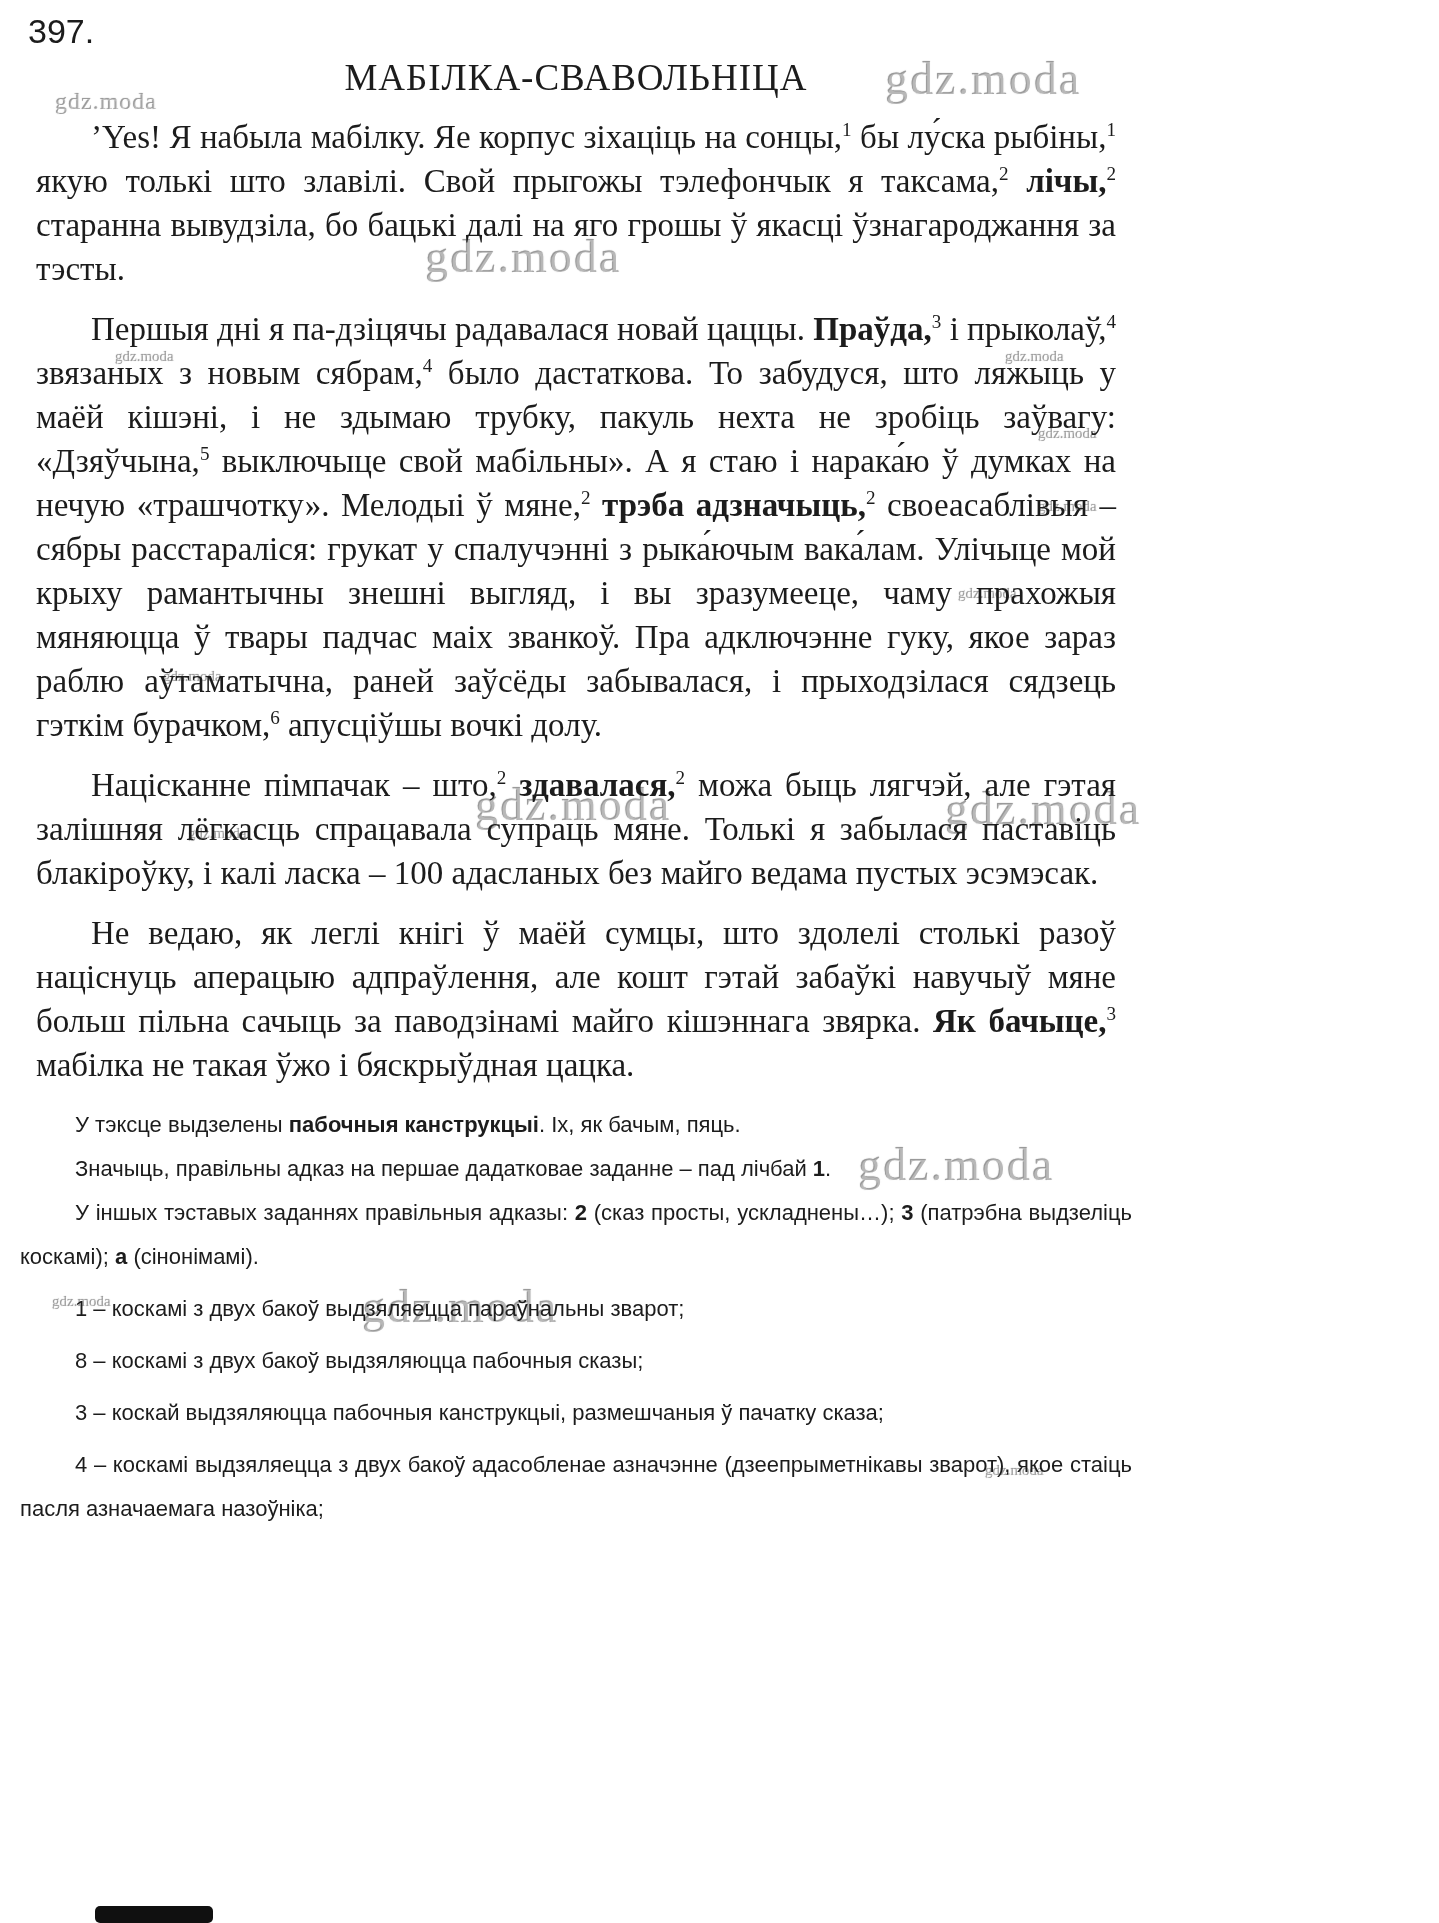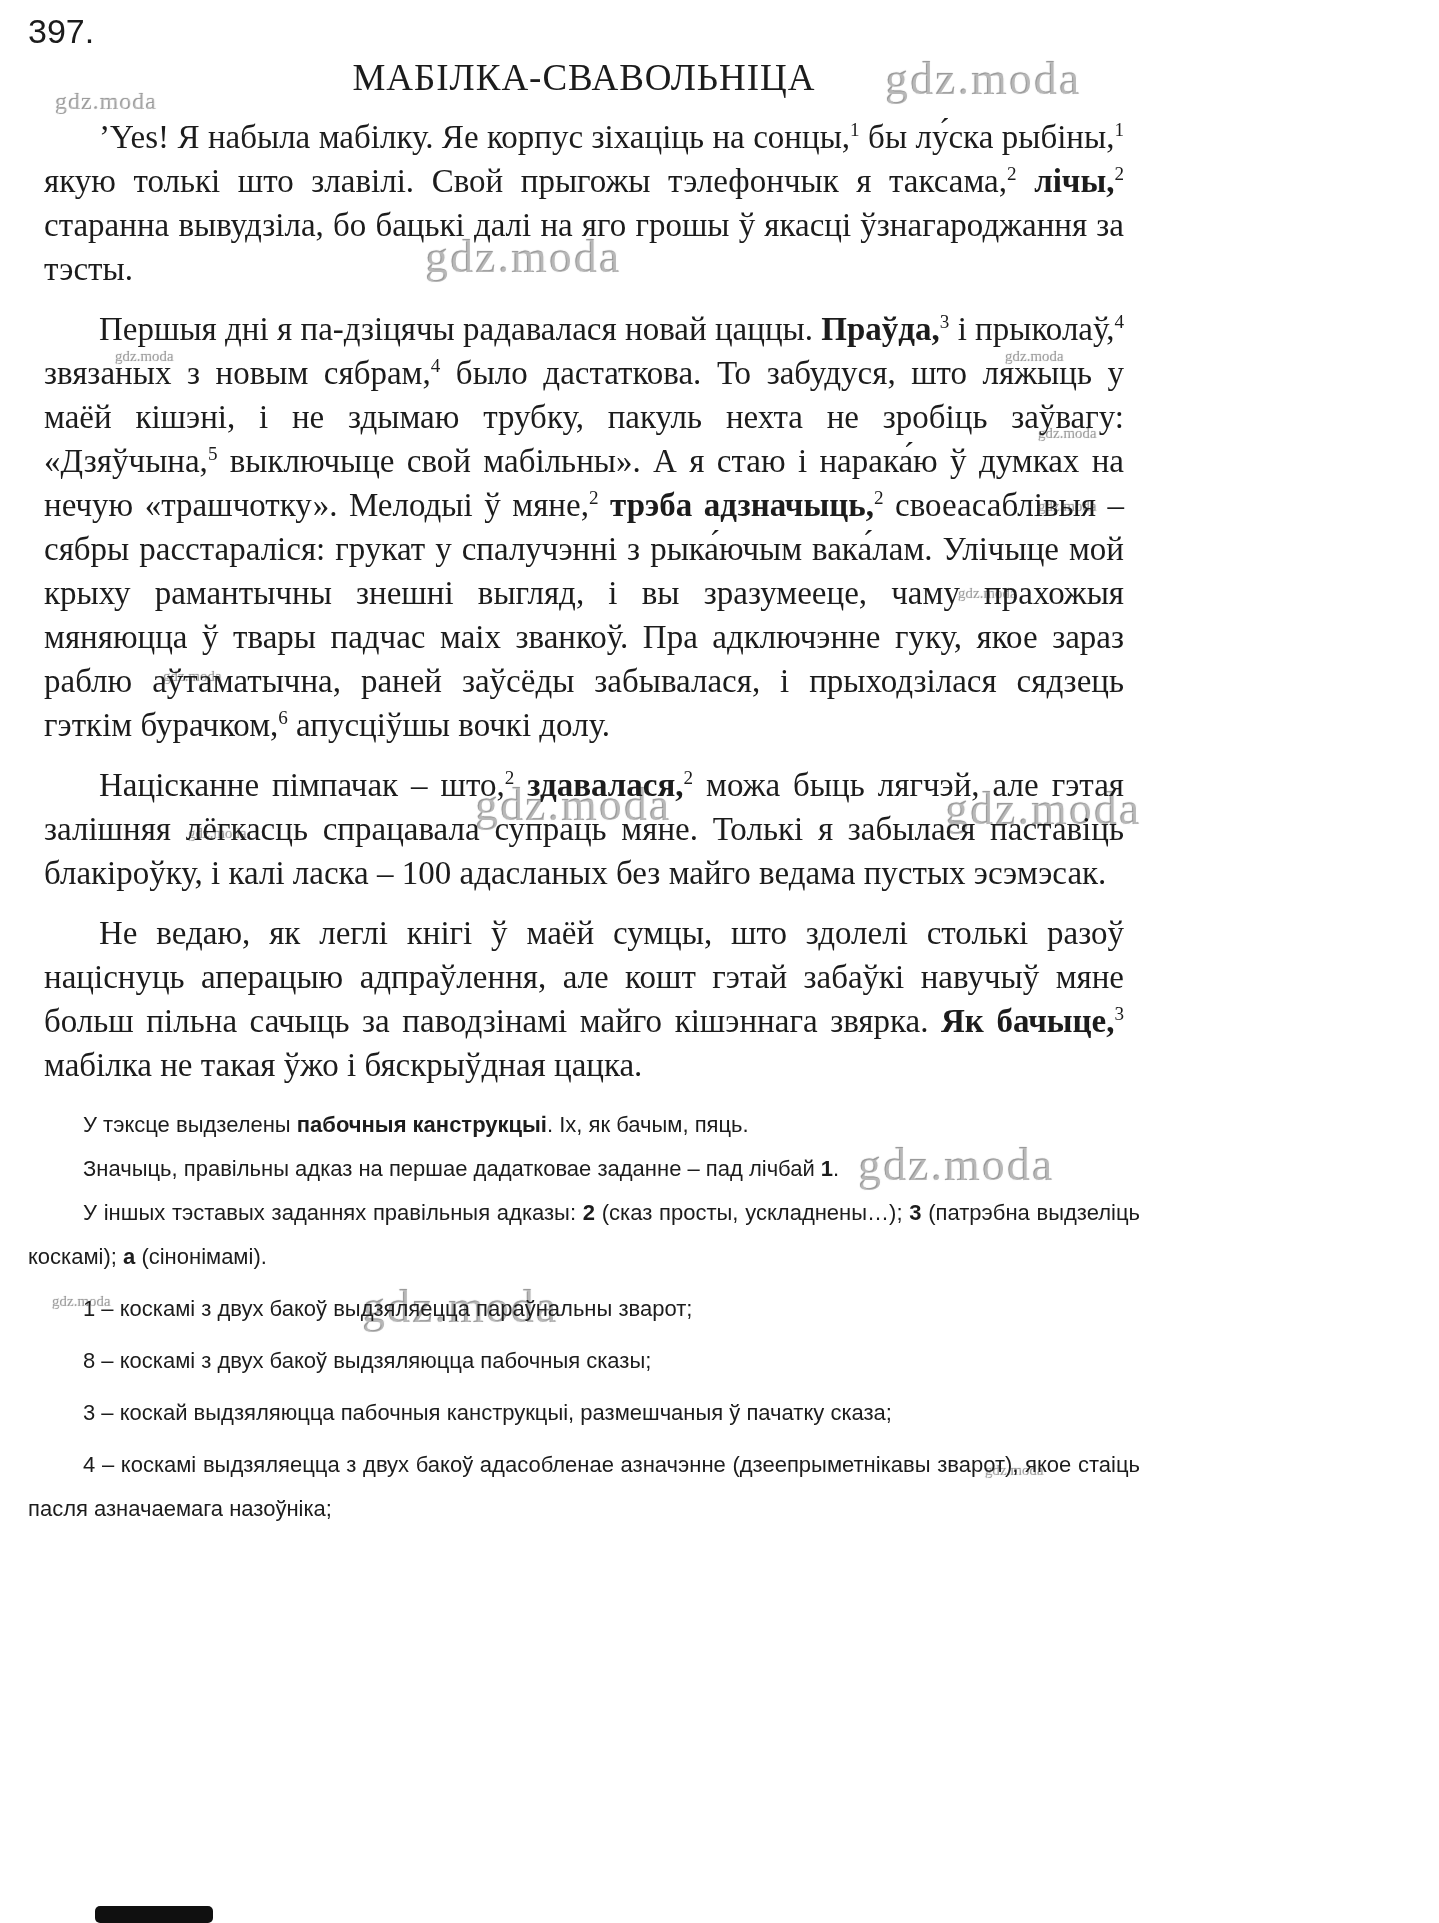--- a/index.html
+++ b/index.html
@@ -10,21 +10,21 @@
   body {
     width: 1439px;
     height: 1923px;
     position: relative;
     overflow: hidden;
     color: #1c1c1c;
     font-family: "Liberation Serif", serif;
   }
   .page {
     position: absolute;
-    left: 28px;
+    left: 20px;
     top: 10px;
     width: 1112px;
   }
   .exercise-number {
     position: absolute;
     left: 28px;
     top: 12px;
     font-family: "Liberation Sans", sans-serif;
     font-weight: normal;
     font-size: 34px;

